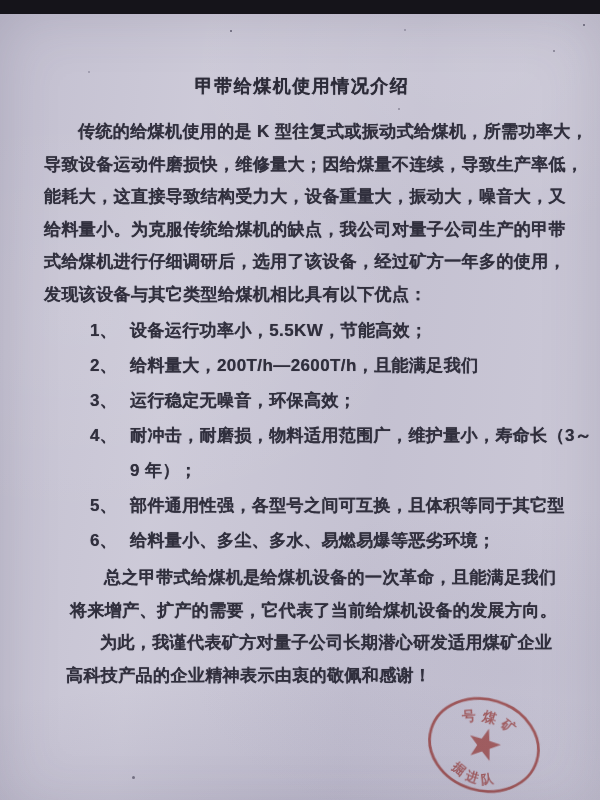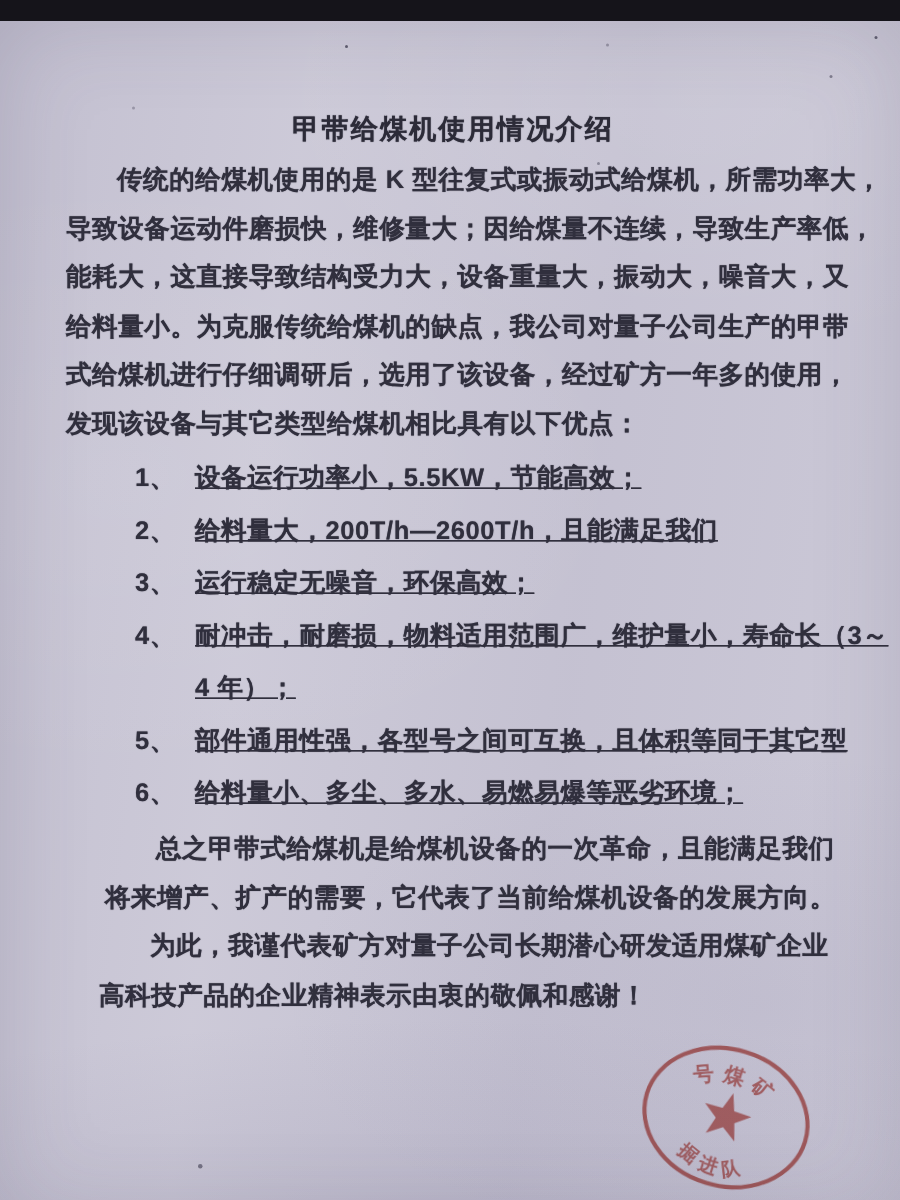--- a/index.html
+++ b/index.html
@@ -23,26 +23,26 @@
   .content{position:absolute;left:44px;top:60px;width:516px;}
   .title{
     font-size:18px;font-weight:700;text-align:center;letter-spacing:1.5px;
     color:#2c2b38;text-shadow:0 0 0.7px rgba(44,43,56,0.85);
   }
   .body-text{font-size:17px;font-weight:600;letter-spacing:0.4px;
     color:#302f3d;text-shadow:0 0 0.7px rgba(48,47,61,0.75);}
   .para{margin:0;}
   .para .line{height:32.5px;line-height:32.5px;white-space:nowrap;}
   .indent{text-indent:2em;}
-  .para1{margin-top:6px;}
+  .para1{margin-top:18px;}
   .list{margin-top:2px;margin-left:46px;}
   .list-item{display:flex;}
   .item-num{flex:none;width:40px;height:35px;line-height:35px;}
   .item-body{flex:1;min-width:0;}
-  .item-body .line{height:35px;line-height:35px;white-space:nowrap;text-decoration:underline;}
+  .item-body .line{height:35px;line-height:35px;white-space:nowrap;}
   .item-body .line:empty{display:none;}
   .para2{margin-top:4px;margin-left:26px;}
   .para3{margin-left:22px;}
   .stamp{
     position:absolute;left:420px;top:678px;width:128px;height:106px;
     mix-blend-mode:multiply;opacity:0.88;filter:blur(0.35px);
     transform:rotate(2deg);
   }
   .speck{position:absolute;border-radius:50%;background:#5e5b6e;}
 </style>
@@ -87,21 +87,21 @@
         <div class="item-body">
           <div class="line">运行稳定无噪音，环保高效；</div>
 
         </div>
       </div>
 
       <div class="list-item">
         <span class="item-num">4、</span>
         <div class="item-body">
           <div class="line">耐冲击，耐磨损，物料适用范围广，维护量小，寿命长（3～</div>
-          <div class="line">4 年）；</div>
+          <div class="line">9 年）；</div>
         </div>
       </div>
 
       <div class="list-item">
         <span class="item-num">5、</span>
         <div class="item-body">
           <div class="line">部件通用性强，各型号之间可互换，且体积等同于其它型</div>
         </div>
       </div>
 

